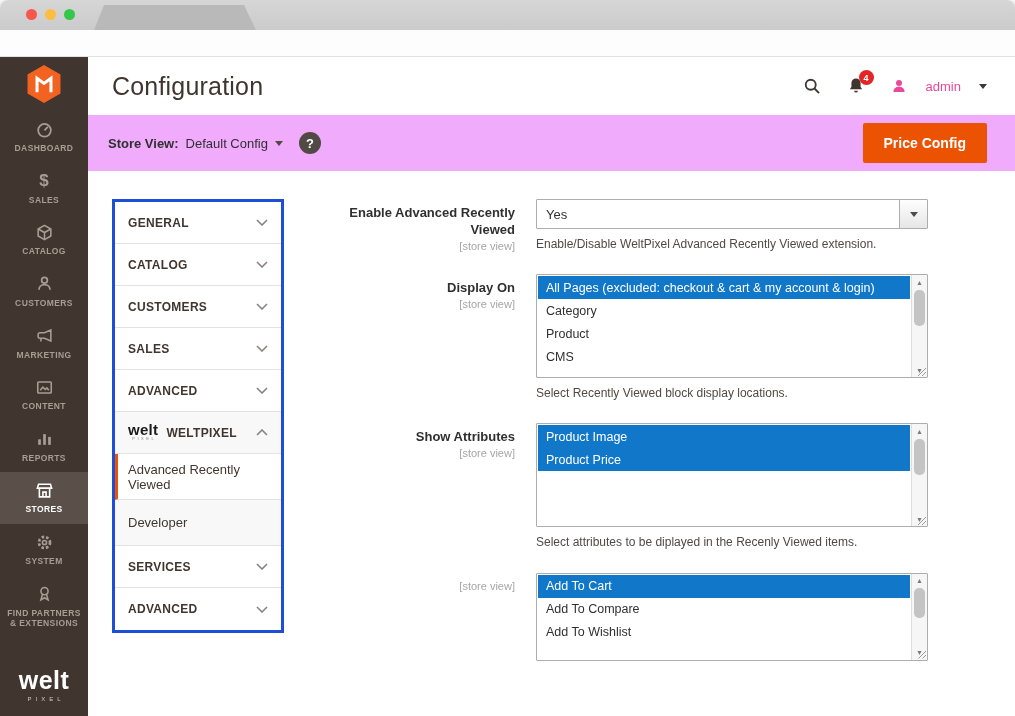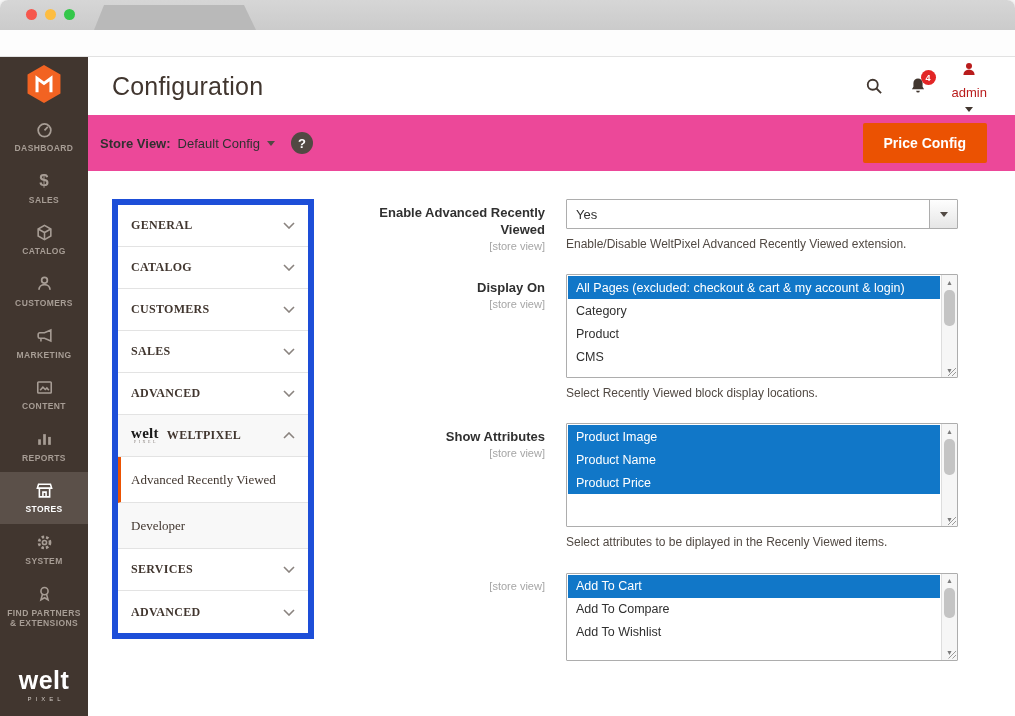--- a/index.html
+++ b/index.html
@@ -33,38 +33,38 @@
 
   .main { flex:1; display:flex; flex-direction:column; min-width:0; background:#fff; }
 
   
   .page-header { height:58px; display:flex; align-items:center; padding:0 28px 0 24px; background:#fff; flex:0 0 auto; }
   .page-header h1 { font-size:25px; font-weight:400; color:#41362f; letter-spacing:.2px; }
   .header-actions { margin-left:auto; display:flex; align-items:center; gap:24px; color:#41362f; }
   .icon-btn { position:relative; cursor:pointer; display:flex; align-items:center; }
   .badge { position:absolute; top:-6px; right:-8px; min-width:15px; height:15px; border-radius:8px;
     background:#e22626; color:#fff; font-size:9px; font-weight:700; display:flex; align-items:center; justify-content:center; padding:0 3px; }
-  .user { display:flex; align-items:center; gap:7px; cursor:pointer; font-size:13px; color:#b91c1c;flex-direction:column; }
+  .user { display:flex; align-items:center; gap:18px; cursor:pointer; font-size:13px; color:#ec4899; }
   .caret { width:0; height:0; border-left:4px solid transparent; border-right:4px solid transparent; border-top:5px solid #41362f; display:inline-block; }
 
   
-  .toolbar { height:56px; background:#ec4899; display:flex; align-items:center; padding:0 28px 0 12px; flex:0 0 auto; }
+  .toolbar { height:56px; background:#f0abfc; display:flex; align-items:center; padding:0 28px 0 20px; flex:0 0 auto; }
   .sv { display:flex; align-items:center; gap:7px; cursor:pointer; }
   .sv-label { font-size:13px; font-weight:700; color:#303030; }
   .sv-value { font-size:13px; color:#303030; }
   .sv .caret { border-top-color:#514943; }
   .help-circle { width:22px; height:22px; border-radius:50%; background:#514943; color:#fff; font-size:13px; font-weight:700;
     display:flex; align-items:center; justify-content:center; margin-left:16px; cursor:pointer; }
   .save-btn { margin-left:auto; background:#eb5202; color:#fff; border:none; font-size:14px; font-weight:600;
     padding:12px 21px; border-radius:2px; cursor:pointer; font-family:inherit; }
 
   
   .content { flex:1; display:flex; gap:26px; padding:28px 26px 0 24px; min-height:0; }
 
-  .config-nav { width:202px; flex:0 0 auto; border:6px solid #1d4ed8; align-self:flex-start; background:#fff;font-family:Liberation Serif, serif; }
+  .config-nav { width:172px; flex:0 0 auto; border:3px solid #1d4ed8; align-self:flex-start; background:#fff; }
   .cn-row { height:42px; display:flex; align-items:center; padding:0 13px; border-bottom:1px solid #e3e3e3; cursor:pointer; background:#fff; }
   .cn-row:last-child { border-bottom:none; }
   .cn-label { font-size:12px; font-weight:700; color:#41362f; letter-spacing:.3px; }
   .cn-chev { margin-left:auto; display:flex; align-items:center; }
   .cn-row.wp { background:#f8f8f8; gap:8px; }
   .welt-mini { text-align:center; line-height:.7; }
   .welt-mini-txt { font-size:15px; font-weight:700; color:#1a1a1a; letter-spacing:.3px; }
   .welt-mini-sub { display:block; font-size:4px; letter-spacing:2.5px; color:#8a837f; margin-top:2px; padding-left:2px; }
   .cn-sub { height:46px; display:flex; align-items:center; padding:0 13px; border-bottom:1px solid #e3e3e3;
     font-size:13px; color:#41362f; cursor:pointer; background:#f8f8f8; }
@@ -391,21 +391,20 @@
           </div>
 
           <div class="field">
             <div class="label-cell">
               <label>Show Attributes</label>
               <span class="scope">[store view]</span>
             </div>
             <div class="control-cell">
               <div class="multiselect ms-tall">
                 <div class="opt selected">Product Image</div>
-                <div class="opt selected">Product Name</div>
                 <div class="opt selected">Product Price</div>
                 <div class="ms-scroll">
                   <span class="ms-arrow up">▲</span>
                   <span class="ms-thumb" style="top:15px;height:36px;"></span>
                   <span class="ms-arrow down">▼</span>
                 </div>
                 <span class="grip"></span>
               </div>
               <p class="note">Select attributes to be diplayed in the Recenly Viewed items.</p>
             </div>

